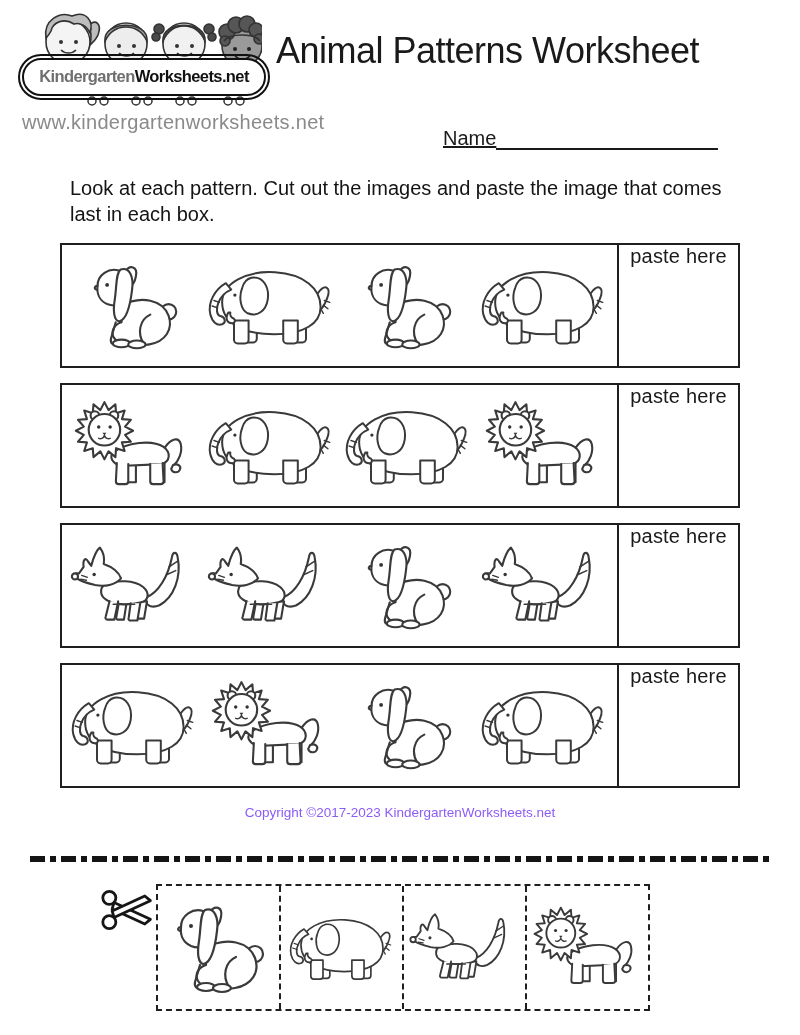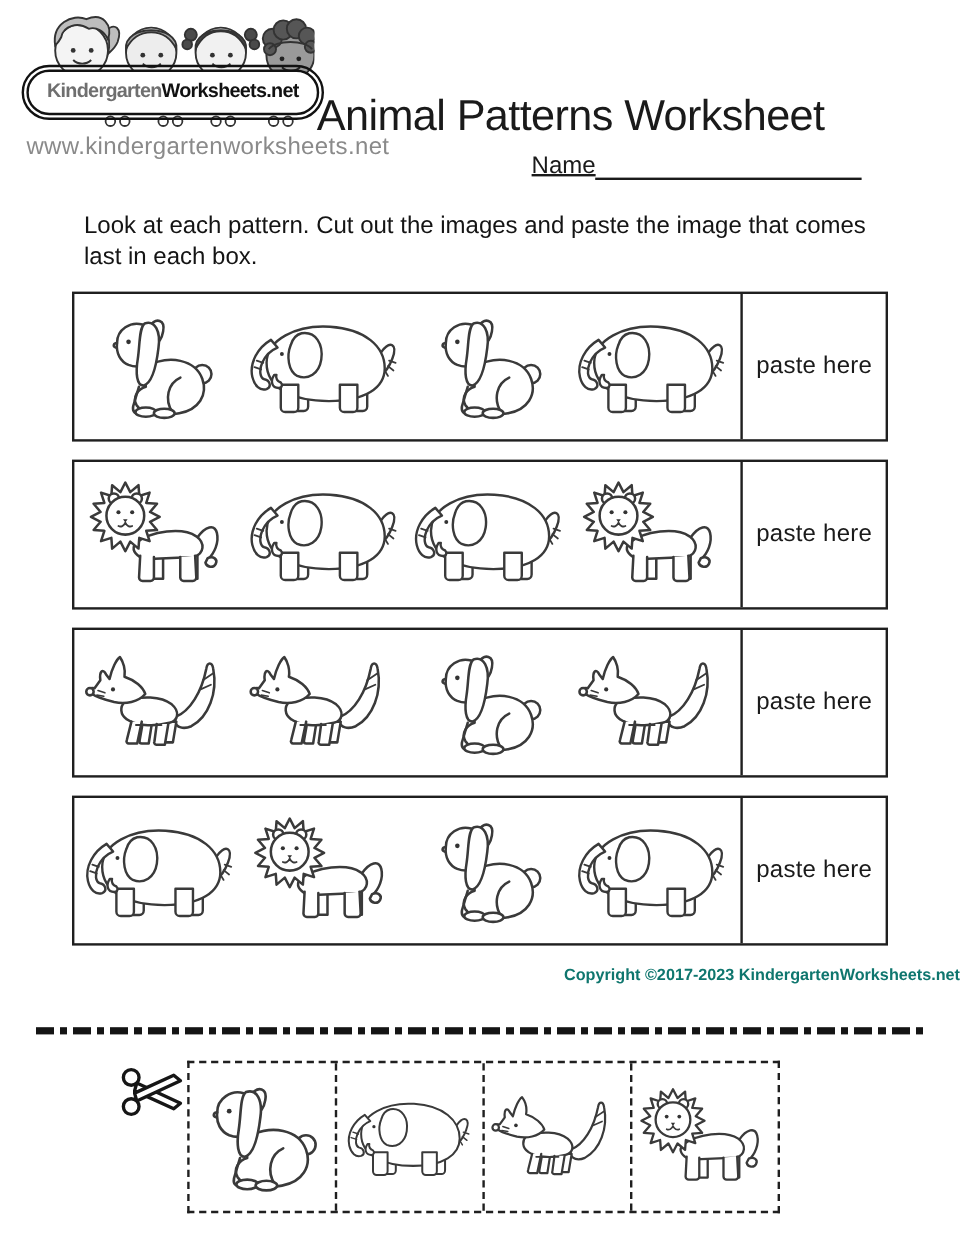--- a/index.html
+++ b/index.html
@@ -13,42 +13,42 @@
   .banner { position:relative; width:244px; background:#fff; border:2px solid #111; border-radius:22px;
             outline:2px solid #111; outline-offset:2px; padding:7px 4px 8px; text-align:center;
             margin-top:-12px; z-index:2; }
   .banner-text { font-weight:bold; font-size:16.5px; letter-spacing:-0.6px; white-space:nowrap; }
   .banner-gray { color:#6f6f6f; }
   .banner-black { color:#111; }
   .feet-svg { display:block; width:234px; height:14px; margin:-1px 0 0 6px; }
   .www { color:#8a8a8a; font-size:20px; letter-spacing:0.3px; margin-top:2px; }
 
   
-  .title { position:absolute; left:264px; top:30px; font-size:36px; letter-spacing:-0.5px; color:#1a1a1a; font-weight:400;margin-top:45px; }
+  .title { position:absolute; left:276px; top:30px; font-size:36px; letter-spacing:-0.5px; color:#1a1a1a; font-weight:400; }
   .name-row { position:absolute; top:116px; left:443px; font-size:20px; color:#1a1a1a; display:flex; align-items:flex-end;text-decoration:underline; }
   .name-rule { display:inline-block; width:222px; border-bottom:2.5px solid #1a1a1a; height:34px; }
 
   .instructions { position:absolute; left:70px; top:175px; width:668px; font-size:20px; line-height:1.32; color:#141414; }
 
   
   .patterns { position:absolute; left:60px; top:243px; width:680px; }
   .pattern-row { height:125px; border:2px solid #1f1f1f; background:#fff; display:flex; margin-bottom:15px; }
   .animals-cell { flex:1; display:flex; align-items:center; justify-content:space-around; padding:0 4px; min-width:0; }
   .row-slot { flex:1; display:flex; align-items:center; justify-content:center; min-width:0; }
-  .paste-cell { width:121px; flex:0 0 121px; border-left:2px solid #1f1f1f; display:flex; align-items:center; justify-content:center; }
+  .paste-cell { width:121px; flex:0 0 121px; border-left:2px solid #1f1f1f; display:flex; justify-content:center; }
   .paste-text { font-size:20px; letter-spacing:0.2px; color:#1a1a1a; }
 
   svg.animal { display:block; }
   .row-animal.rabbit   { width:96px;  height:100px; }
   .row-animal.elephant { width:150px; height:102px; }
   .row-animal.fox      { width:130px; height:96px; }
   .row-animal.lion     { width:124px; height:100px; }
 
   
-  .footer { position:absolute; top:803px; left:0; width:100%; text-align:right; color:#0f766e; font-size:13.5px; line-height:1.55;font-weight:bold; }
+  .footer { position:absolute; top:803px; left:0; width:100%; text-align:center; color:#8b5cf6; font-size:13.5px; line-height:1.55; }
 
   
   .cutline { position:absolute; top:856px; left:30px; width:740px; height:6px;
              background:repeating-linear-gradient(90deg,#141414 0 15px,transparent 15px 20px,#141414 20px 26px,transparent 26px 31px); }
 
   
   .cutout-wrap { position:absolute; top:884px; left:100px; display:flex; align-items:flex-start; }
   .scissors-svg { width:56px; height:48px; margin:2px 0 0 0; flex:0 0 auto; }
   .cutout-box { width:494px; height:127px; border:2.5px dashed #1f1f1f; display:flex; background:#fff; }
   .cutout-cell { flex:1; border-right:2.5px dashed #1f1f1f; display:flex; align-items:center; justify-content:center; min-width:0; }

